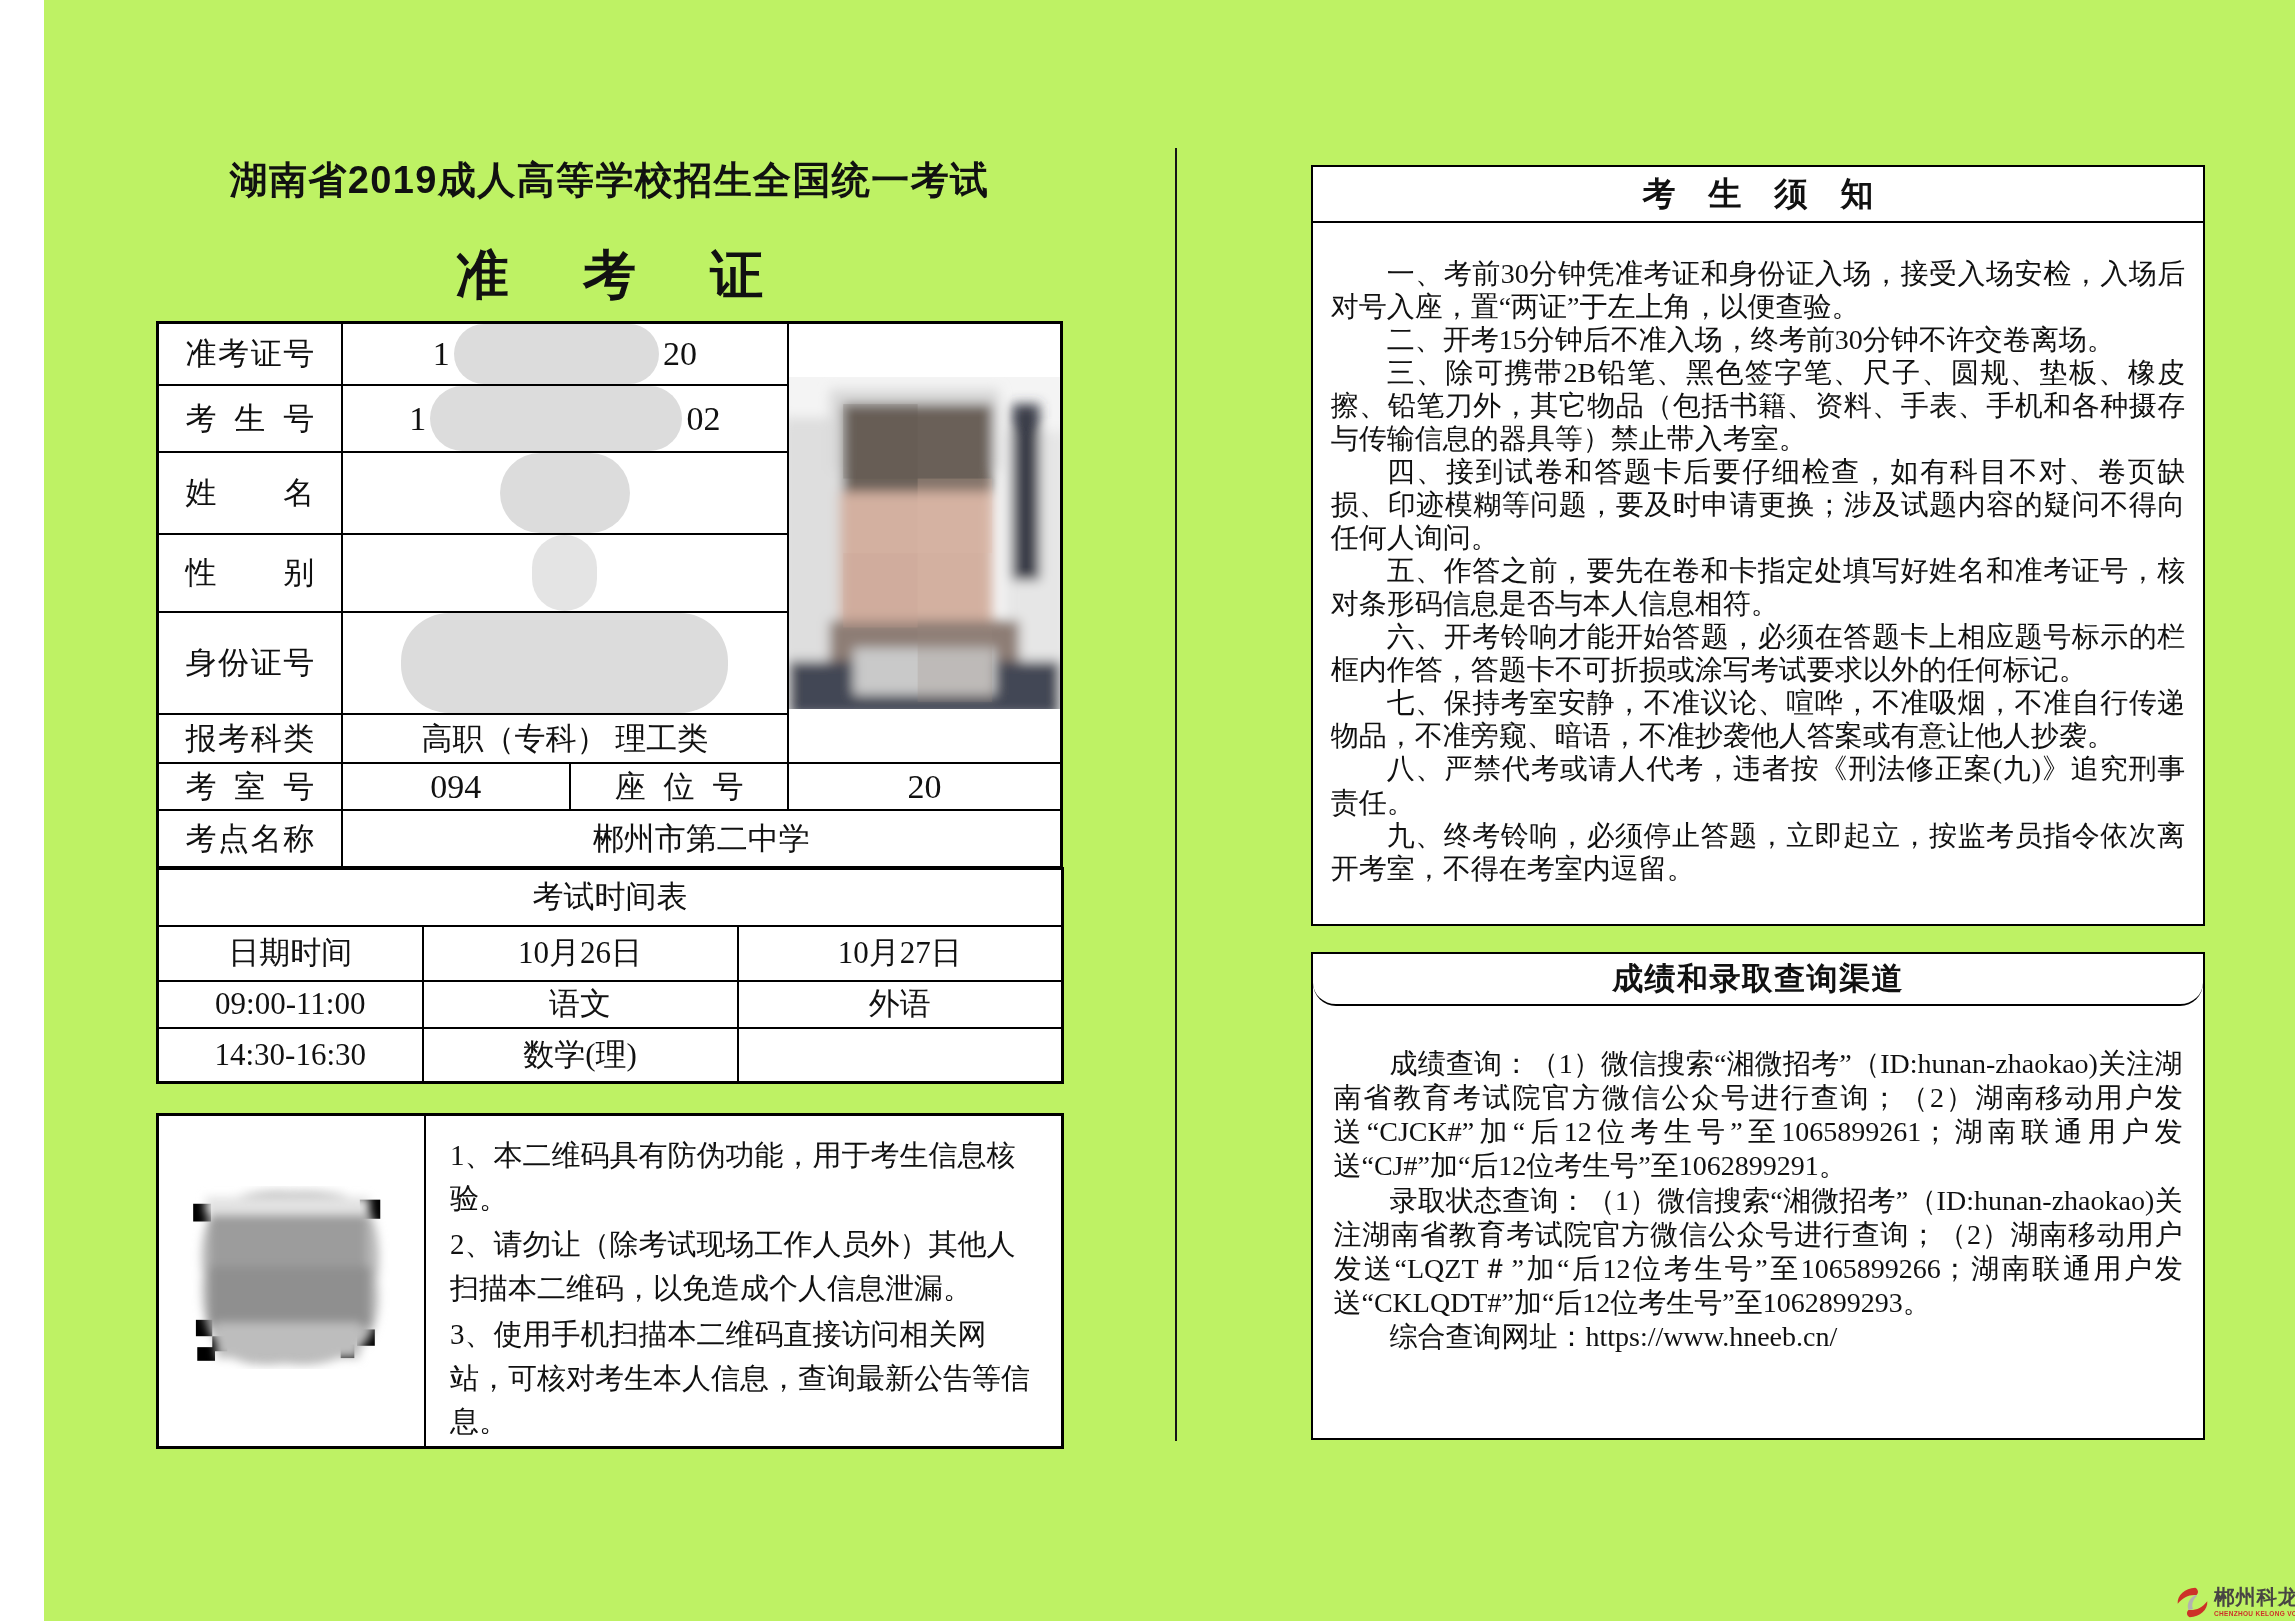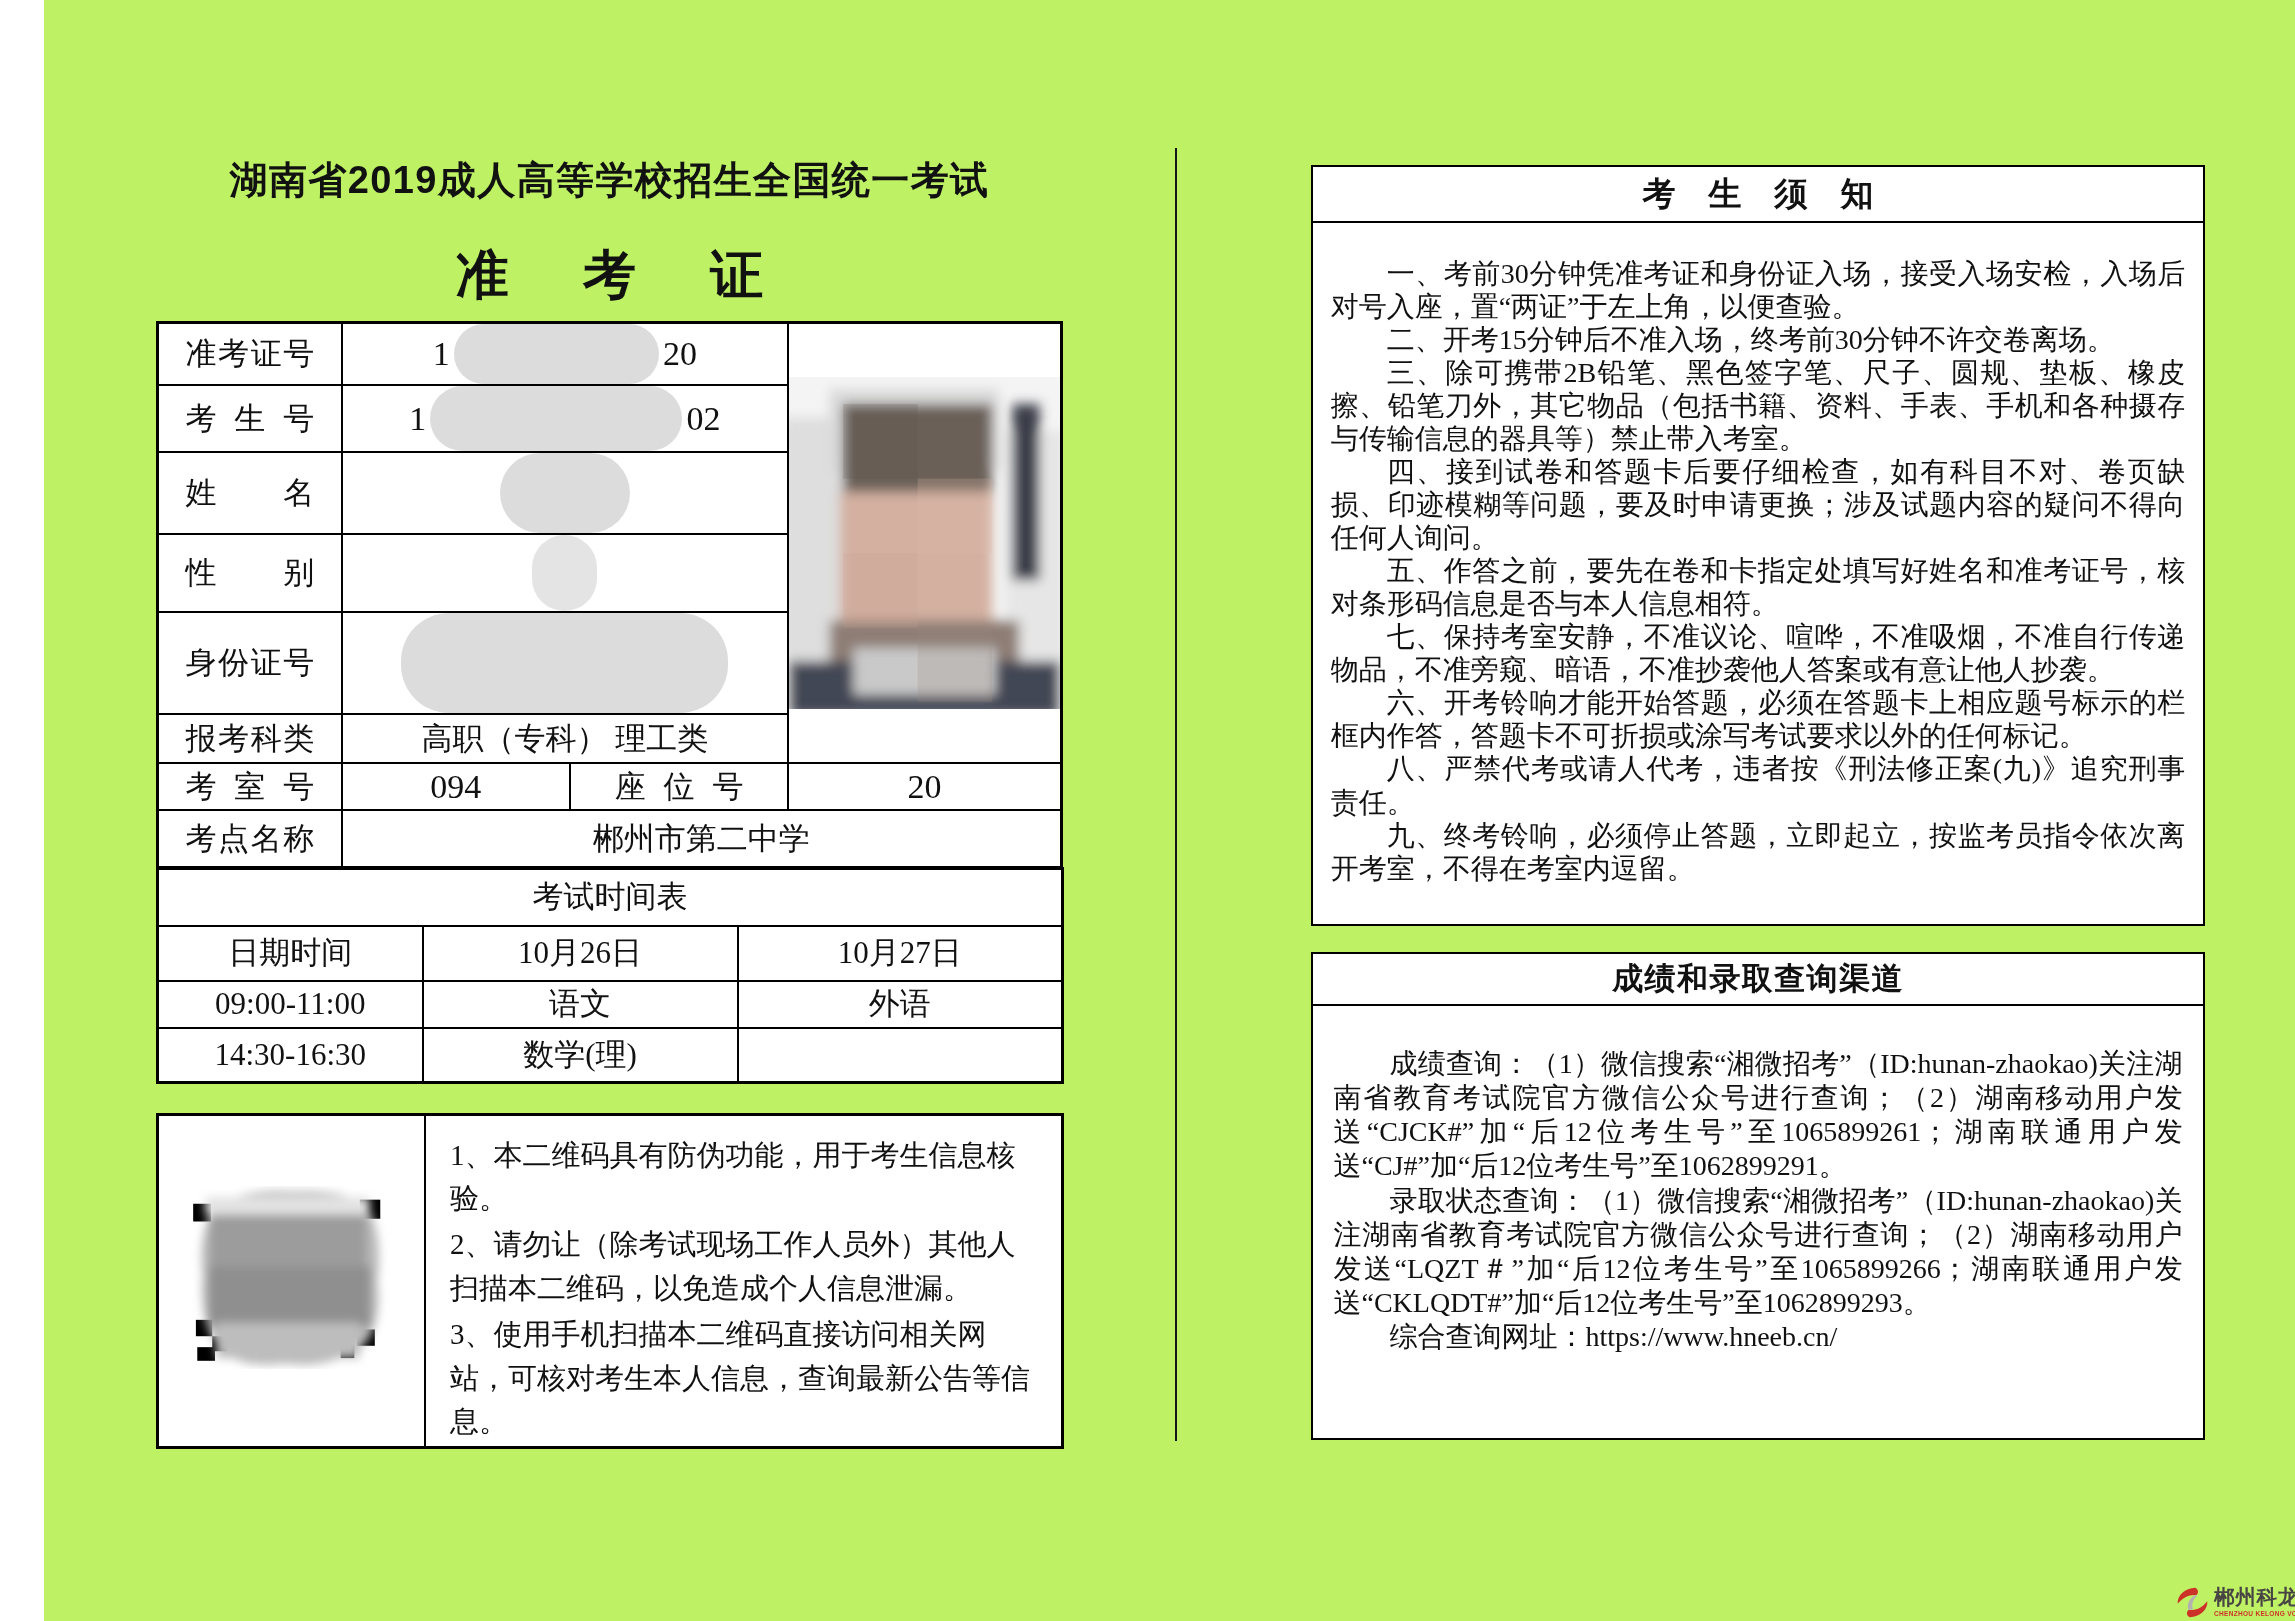--- a/index.html
+++ b/index.html
@@ -47,21 +47,21 @@
   .vdivider{position:absolute;left:1131px;top:148px;width:2px;height:1293px;background:#161616;}
 
   
   .rbox{position:absolute;left:1267px;width:894px;border:2.7px solid #000;background:#fff;box-sizing:border-box;}
   .rbox .hd{border-bottom:2.7px solid #000;text-align:center;font-weight:bold;}
   .box-notice{top:165px;height:761px;}
   .box-notice .hd{height:54px;line-height:54px;font-size:33px;letter-spacing:1.0em;text-indent:1.0em;}
   .box-notice .bd{padding:34px 17.7px 0 17.7px;font-size:28px;line-height:1.18;text-align:justify;}
   .box-notice .bd p{margin:0;text-indent:2em;}
   .box-query{top:952px;height:488px;}
-  .box-query .hd{height:50px;line-height:50px;font-size:31px;letter-spacing:1.4px;}
+  .box-query .hd{height:50px;line-height:50px;font-size:31px;letter-spacing:1.4px;border-radius:23px;}
   .box-query .bd{padding:41px 20.5px 0 20.5px;font-size:28px;line-height:1.22;text-align:justify;}
   .box-query .bd p{margin:0;text-indent:2em;}
 
   
   .footer-logo{position:absolute;left:2131px;top:1586px;display:flex;align-items:flex-start;gap:4.1px;}
   .footer-logo .txt{display:flex;flex-direction:column;}
   .logo-cn{font-family:"Liberation Sans","DejaVu Sans",sans-serif;font-weight:bold;
            font-size:20.5px;color:#474443;letter-spacing:0.7px;white-space:nowrap;line-height:1.05;}
   .logo-en{font-family:"Liberation Sans","DejaVu Sans",sans-serif;font-weight:bold;
            font-size:6.5px;color:#cd3228;letter-spacing:0.3px;white-space:nowrap;margin-top:2px;}
@@ -252,22 +252,22 @@
   <div class="vdivider"></div>
 
   <div class="rbox box-notice">
     <div class="hd">考生须知</div>
     <div class="bd">
       <p>一、考前30分钟凭准考证和身份证入场，接受入场安检，入场后对号入座，置“两证”于左上角，以便查验。</p>
       <p>二、开考15分钟后不准入场，终考前30分钟不许交卷离场。</p>
       <p>三、除可携带2B铅笔、黑色签字笔、尺子、圆规、垫板、橡皮擦、铅笔刀外，其它物品（包括书籍、资料、手表、手机和各种摄存与传输信息的器具等）禁止带入考室。</p>
       <p>四、接到试卷和答题卡后要仔细检查，如有科目不对、卷页缺损、印迹模糊等问题，要及时申请更换；涉及试题内容的疑问不得向任何人询问。</p>
       <p>五、作答之前，要先在卷和卡指定处填写好姓名和准考证号，核对条形码信息是否与本人信息相符。</p>
+      <p>六、开考铃响才能开始答题，必须在答题卡上相应题号标示的栏框内作答，答题卡不可折损或涂写考试要求以外的任何标记。</p>
       <p>七、保持考室安静，不准议论、喧哗，不准吸烟，不准自行传递物品，不准旁窥、暗语，不准抄袭他人答案或有意让他人抄袭。</p>
-      <p>六、开考铃响才能开始答题，必须在答题卡上相应题号标示的栏框内作答，答题卡不可折损或涂写考试要求以外的任何标记。</p>
       <p>八、严禁代考或请人代考，违者按《刑法修正案(九)》追究刑事责任。</p>
       <p>九、终考铃响，必须停止答题，立即起立，按监考员指令依次离开考室，不得在考室内逗留。</p>
     </div>
   </div>
 
   <div class="rbox box-query">
     <div class="hd">成绩和录取查询渠道</div>
     <div class="bd">
       <p>成绩查询：（1）微信搜索“湘微招考”（ID:hunan-zhaokao)关注湖南省教育考试院官方微信公众号进行查询；（2）湖南移动用户发送“CJCK#”加“后12位考生号”至1065899261；湖南联通用户发送“CJ#”加“后12位考生号”至1062899291。</p>
       <p>录取状态查询：（1）微信搜索“湘微招考”（ID:hunan-zhaokao)关注湖南省教育考试院官方微信公众号进行查询；（2）湖南移动用户发送“LQZT＃”加“后12位考生号”至1065899266；湖南联通用户发送“CKLQDT#”加“后12位考生号”至1062899293。</p>

